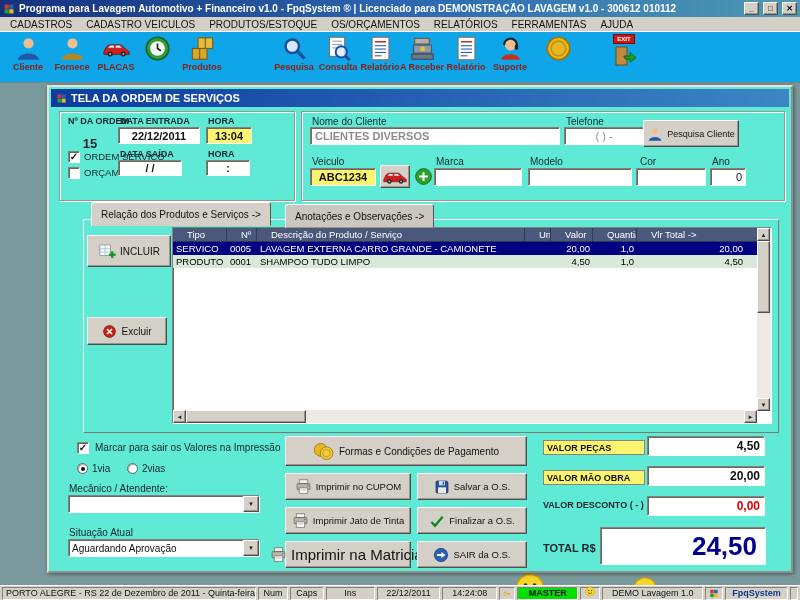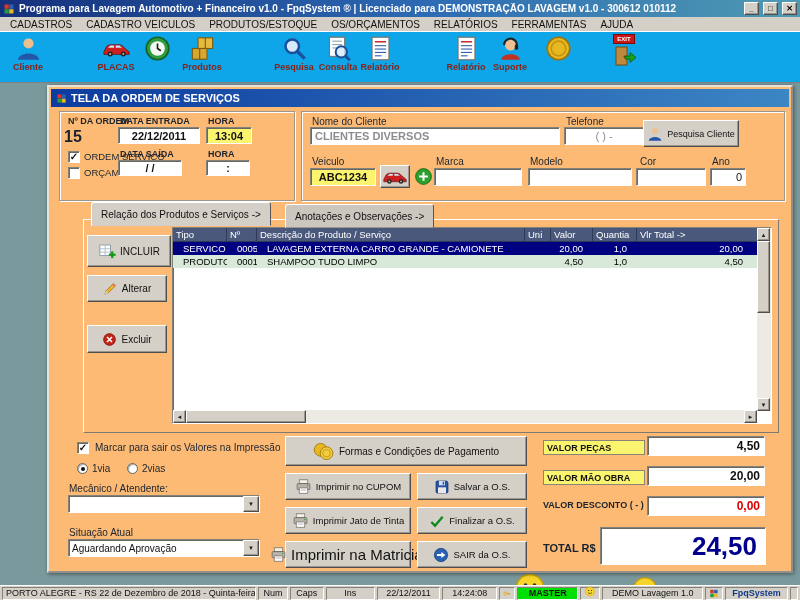--- a/index.html
+++ b/index.html
@@ -14,42 +14,42 @@
   #menubar{left:0;top:17px;width:800px;height:14px;background:#d4d0c8;display:flex;align-items:center;font-size:10px;padding-left:3px;z-index:5}
   #menubar span{padding:0 7px;white-space:nowrap}
   #toolbar{left:0;top:31px;width:800px;height:52px;background:#0ea5e9;border-top:1px solid #fff;border-bottom:1px solid #808080;z-index:5}
   .tbtn{position:absolute;top:1px;width:44px;height:49px;display:flex;flex-direction:column;align-items:center;font-size:9px;font-weight:bold;color:#8c1f10;cursor:default}
   .tbtn svg{width:27px;height:27px;margin-top:2px;flex:0 0 auto}
   .tbtn .lbl{margin-top:0;white-space:nowrap}
   .exitsign{background:#c81818;color:#fff;font-size:6px;font-weight:bold;padding:0 3px;line-height:8px;margin-top:1px;border:1px solid #7a0a0a}
   #desktop{left:0;top:83px;width:800px;height:502px;background:#7a999c;z-index:0}
   .sundeco{position:absolute;z-index:1}
   
-  #window{left:47px;top:85px;width:746px;height:488px;background:#fdba74;border:2px outset #e6e2da;box-shadow:1px 1px 4px rgba(0,0,0,.45);z-index:2}
+  #window{left:47px;top:85px;width:746px;height:488px;background:#5eead4;border:2px outset #e6e2da;box-shadow:1px 1px 4px rgba(0,0,0,.45);z-index:2}
   #wtitle{position:absolute;left:2px;top:2px;right:2px;height:18px;background:linear-gradient(90deg,#0d3ba0,#3c86c4);color:#fff;font-weight:bold;font-size:11px;display:flex;align-items:center;gap:4px;padding-left:5px}
   .group{position:absolute;border:1px solid #9a978e;box-shadow:inset 1px 1px 0 #fff,1px 1px 0 #fff}
   .flabel{position:absolute;font-size:9px;font-weight:bold;color:#1a2430;white-space:nowrap}
   .flabel2{position:absolute;font-size:10px;color:#1a2430;white-space:nowrap}
   .field{position:absolute;background:#fff;border:1px solid;border-color:#848278 #fff #fff #848278;box-shadow:inset 1px 1px 0 #6a6860;font-size:11px;display:flex;align-items:center;overflow:hidden}
   .yellow{background:#fbf46f}
   .btn{position:absolute;background:#d4d0c8;border:1px solid;border-color:#fff #4e4e4e #4e4e4e #fff;box-shadow:inset -1px -1px 0 #9a968e;display:flex;align-items:center;justify-content:center;gap:4px;font-size:10px;color:#111;cursor:default;white-space:nowrap}
   .btn svg{flex:0 0 auto}
   .chk{position:absolute;width:12px;height:12px;background:#fff;border:1px solid;border-color:#848278 #fff #fff #848278;box-shadow:inset 1px 1px 0 #6a6860;font-size:10px;line-height:10px;text-align:center;font-weight:bold;color:#111}
   .radio{position:absolute;width:11px;height:11px;border-radius:50%;background:#fff;border:1px solid #666;box-shadow:inset 1px 1px 1px #aaa}
   .radio.sel::after{content:"";position:absolute;left:3px;top:3px;width:4px;height:4px;border-radius:50%;background:#111}
   .tab{position:absolute;height:18px;background:#d4d0c8;border:1px solid;border-color:#fff #555 #d4d0c8 #fff;border-radius:3px 3px 0 0;font-size:10px;display:flex;align-items:center;padding:11px 9px;z-index:2;white-space:nowrap}
   .tab.inactive{height:16px;background:#cbc7bf;z-index:1;border-bottom-color:#9a978e}
   #tabpanel{position:absolute;left:34px;top:132px;width:696px;height:214px;border:1px solid;border-color:#fff #7e7a72 #7e7a72 #fff}
   
   #tbl{position:absolute;left:123px;top:140px;width:600px;height:197px;background:#fff;border:1px solid;border-color:#848278 #fff #fff #848278;box-shadow:inset 1px 1px 0 #6a6860}
-  .th{position:absolute;top:0;height:14px;background:#4a587c;color:#fff;font-size:9.5px;display:flex;align-items:center;padding-left:3px;border-right:1px solid #2e3a56;border-bottom:1px solid #2e3a56;overflow:hidden}
+  .th{position:absolute;top:0;height:14px;background:#4a587c;color:#fff;font-size:9.5px;display:flex;align-items:center;padding-left:14px;border-right:1px solid #2e3a56;border-bottom:1px solid #2e3a56;overflow:hidden}
   .tr{position:absolute;left:0;width:584px;height:13px;display:flex;font-size:9.5px}
   .tr.sel{background:#000080;color:#fff}
   .tr.alt{background:#d9e9d9;color:#000}
-  .td{height:13px;display:flex;align-items:center;padding:0 10px;overflow:hidden;white-space:nowrap}
+  .td{height:13px;display:flex;align-items:center;padding:0 3px;overflow:hidden;white-space:nowrap}
   .num{justify-content:flex-end}
   .sbv{position:absolute;right:0;top:0;width:14px;height:183px;background:#edeae3;display:block}
   .sbh{position:absolute;left:0;bottom:0;height:13px;width:584px;background:#edeae3}
   .sbbtn{position:absolute;width:13px;height:13px;background:#d4d0c8;border:1px solid;border-color:#fff #4e4e4e #4e4e4e #fff;box-shadow:inset -1px -1px 0 #9a968e;font-size:6px;display:flex;align-items:center;justify-content:center;color:#222}
   .sbthumb{position:absolute;background:#d4d0c8;border:1px solid;border-color:#fff #4e4e4e #4e4e4e #fff;box-shadow:inset -1px -1px 0 #9a968e}
   .ddval{flex:1;padding-left:3px;font-size:10px;white-space:nowrap;overflow:hidden}
   .ddbtn{width:16px;height:100%;background:#d4d0c8;border:1px solid;border-color:#fff #4e4e4e #4e4e4e #fff;box-shadow:inset -1px -1px 0 #9a968e;font-size:6px;display:flex;align-items:center;justify-content:center;color:#222}
   .ylab{position:absolute;background:#fbf46f;border:1px solid #8a8478;font-size:9px;font-weight:bold;display:flex;align-items:center;padding-left:3px;white-space:nowrap}
   .vbox{justify-content:flex-end;padding-right:4px;font-weight:bold;font-size:12px}
   
@@ -216,20 +216,26 @@
   <span>AJUDA</span>
 </div>
 
 <div id="toolbar" class="L">
   <div class="tbtn" style="left:6px">
     <svg style="color:#2456a8">
         <use href="#i-person"></use>
       </svg>
     <span class="lbl">Cliente</span>
   </div>
+  <div class="tbtn" style="left:50px">
+    <svg style="color:#b8861f">
+        <use href="#i-person"></use>
+      </svg>
+    <span class="lbl">Fornece</span>
+  </div>
   <div class="tbtn" style="left:94px">
     <svg style="color:#cc2020" viewBox="0 0 32 20">
         <use href="#i-car"></use>
       </svg>
     <span class="lbl">PLACAS</span>
   </div>
   <div class="tbtn" style="left:140px;width:34px">
     <svg>
         <use href="#i-clock"></use>
       </svg>
@@ -251,20 +257,26 @@
     <svg>
         <use href="#i-docmag"></use>
       </svg>
     <span class="lbl">Consulta</span>
   </div>
   <div class="tbtn" style="left:358px">
     <svg>
         <use href="#i-report"></use>
       </svg>
     <span class="lbl">Relatório</span>
+  </div>
+  <div class="tbtn" style="left:400px">
+    <svg>
+        <use href="#i-register"></use>
+      </svg>
+    <span class="lbl">A Receber</span>
   </div>
   <div class="tbtn" style="left:444px">
     <svg>
         <use href="#i-report"></use>
       </svg>
     <span class="lbl">Relatório</span>
   </div>
   <div class="tbtn" style="left:488px">
     <svg>
         <use href="#i-support"></use>
@@ -296,21 +308,21 @@
 <div id="window" class="L">
   <div id="wtitle">
     <svg width="11" height="11">
         <use href="#i-logo"></use>
       </svg>
     <span>TELA DA ORDEM DE SERVIÇOS</span>
   </div>
 
   <div class="group" style="left:10px;top:24px;width:236px;height:90px">
     <span class="flabel" style="left:8px;top:4px">Nº DA ORDEM</span>
-    <span class="flabel" style="left:4px;top:16px;width:52px;text-align:left;font-size:16px">15</span>
+    <span class="flabel" style="left:4px;top:24px;width:52px;text-align:center;font-size:13px">15</span>
     <span class="flabel" style="left:60px;top:4px">DATA ENTRADA</span>
     <div class="field" style="left:58px;top:15px;width:82px;height:17px;justify-content:center;font-weight:bold">22/12/2011</div>
     <span class="flabel" style="left:148px;top:4px">HORA</span>
     <div class="field yellow" style="left:146px;top:15px;width:46px;height:17px;justify-content:center;font-weight:bold">13:04</div>
     <div class="chk" style="left:8px;top:39px">✓</div>
     <span class="flabel2" style="left:24px;top:39px;font-size:9.5px">ORDEM SERVIÇO</span>
     <div class="chk" style="left:8px;top:55px"></div>
     <span class="flabel2" style="left:24px;top:55px;font-size:9.5px">ORÇAMENTO</span>
     <span class="flabel" style="left:60px;top:37px">DATA SAÍDA</span>
     <div class="field" style="left:58px;top:48px;width:64px;height:16px;justify-content:center;font-weight:bold">/  /</div>
@@ -352,27 +364,21 @@
   <div class="tab" style="left:42px;top:115px">Relação dos Produtos e Serviços -&gt;</div>
   <div class="tab inactive" style="left:236px;top:117px">Anotações e Observações -&gt;</div>
   <div id="tabpanel"></div>
 
   <div class="btn" style="left:38px;top:148px;width:84px;height:32px">
     <svg width="18" height="18">
         <use href="#i-plusgrid"></use>
       </svg>
     <span>INCLUIR</span>
   </div>
-  <div class="btn" style="left:38px;top:188px;width:80px;height:27px">
-    <svg width="15" height="15">
-        <use href="#i-pencil"></use>
-      </svg>
-    <span>Alterar</span>
-  </div>
-  <div class="btn" style="left:38px;top:238px;width:80px;height:28px">
+  <div class="btn" style="left:38px;top:230px;width:80px;height:28px">
     <svg width="15" height="15">
         <use href="#i-redball"></use>
       </svg>
     <span>Excluir</span>
   </div>
 
   <div id="tbl">
     <div class="th" style="left:0;width:54px">Tipo</div>
     <div class="th" style="left:54px;width:30px">Nº</div>
     <div class="th" style="left:84px;width:268px">Descrição do Produto / Serviço</div>
@@ -477,21 +483,21 @@
   <div class="field vbox" style="left:598px;top:349px;width:118px;height:20px">4,50</div>
   <div class="ylab" style="left:494px;top:383px;width:102px;height:15px">VALOR MÃO OBRA</div>
   <div class="field vbox" style="left:598px;top:379px;width:118px;height:20px">20,00</div>
   <span class="flabel" style="left:494px;top:413px;font-size:9px">VALOR DESCONTO ( - )</span>
   <div class="field vbox" style="left:598px;top:409px;width:118px;height:20px;color:#dd0000">0,00</div>
   <span class="flabel" style="left:494px;top:455px;font-size:11px">TOTAL R$</span>
   <div class="field vbox" style="left:551px;top:440px;width:166px;height:38px;font-size:26px;color:#00008c;padding-right:8px">24,50</div>
 </div>
 
 <div id="statusbar" class="L">
-  <div class="seg left" style="width:258px">PORTO ALEGRE - RS 22 de Dezembro de 2018 - Quinta-feira</div>
+  <div class="seg left" style="width:258px">PORTO ALEGRE - RS 22 de Dezembro de 2011 - Quinta-feira</div>
   <div class="seg" style="width:30px">Num</div>
   <div class="seg" style="width:34px">Caps</div>
   <div class="seg" style="width:50px">Ins</div>
   <div class="seg" style="width:64px">22/12/2011</div>
   <div class="seg" style="width:56px">14:24:08</div>
   <div class="seg" style="width:16px">
     <svg width="11" height="11">
         <use href="#i-key"></use>
       </svg>
   </div>

